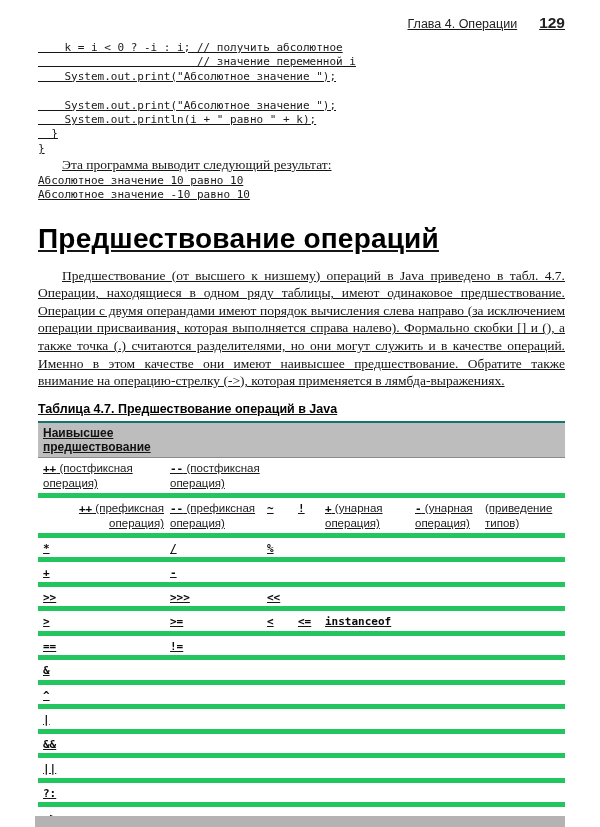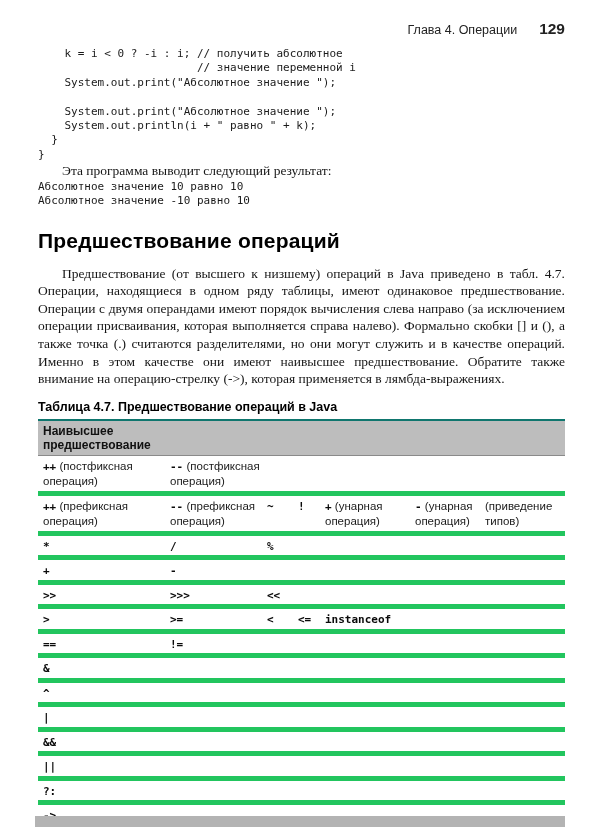--- a/index.html
+++ b/index.html
@@ -6,22 +6,23 @@
   body {
     width: 600px; height: 827px;
     background: #ffffff;
     overflow: hidden;
     font-family: "Liberation Serif", serif;
     color: #161616;
   }
   .page {
     position: relative;
     width: 600px; height: 827px;
-    padding: 20px 35px 0 38px;
+    padding: 14px 35px 0 38px;
     box-sizing: border-box;
+    text-decoration: underline;
   }
   
   .running-head {
     text-align: right;
     font-family: "Liberation Sans", sans-serif;
     font-size: 12.5px;
     color: #222;
     margin-bottom: 8px;
     line-height: 18px;
   }
@@ -35,21 +36,21 @@
     margin: 0;
     color: #1a1a1a;
   }
   .result-intro { margin: 12px 0 6px; }
   .body { font-size: 13.5px; line-height: 17.6px; margin: 0; }
   .indent { text-indent: 24px; }
   .justify { text-align: justify; }
 
   .section-title {
     font-family: "Liberation Sans", sans-serif;
-    font-size: 21px;
+    font-size: 28px;
     font-weight: 700;
     margin: 20px 0 12px;
     letter-spacing: 0.2px;
     color: #000;
   }
 
   .table-caption {
     font-family: "Liberation Sans", sans-serif;
     font-weight: 700;
     font-size: 12.5px;
@@ -137,21 +138,21 @@
 
   <div class="prec-table">
     <div class="t-head">Наивысшее
 предшествование</div>
     <div id="t-rows">
         <div class="t-row">
           <div class="cell" style="grid-column: 1;"><span class="op">++</span><span class="desc"> (постфиксная операция)</span></div>
           <div class="cell" style="grid-column: 2;"><span class="op">--</span><span class="desc"> (постфиксная операция)</span></div>
         </div>
         <div class="t-row">
-          <div class="cell" style="grid-column: 1;"><span class="op">++</span><span class="desc"> (префиксная операция)</span></div>
+          <div class="cell" style="grid-column: 1; text-align: right;"><span class="op">++</span><span class="desc"> (префиксная операция)</span></div>
           <div class="cell" style="grid-column: 2;"><span class="op">--</span><span class="desc"> (префиксная операция)</span></div>
           <div class="cell" style="grid-column: 3;"><span class="op">~</span></div>
           <div class="cell" style="grid-column: 4;"><span class="op">!</span></div>
           <div class="cell" style="grid-column: 5;"><span class="op">+</span><span class="desc"> (унарная операция)</span></div>
           <div class="cell" style="grid-column: 6;"><span class="op">-</span><span class="desc"> (унарная операция)</span></div>
           <div class="cell" style="grid-column: 7;"><span class="desc">(приведение типов)</span></div>
         </div>
         <div class="t-row">
           <div class="cell" style="grid-column: 1;"><span class="op">*</span></div>
           <div class="cell" style="grid-column: 2;"><span class="op">/</span></div>

